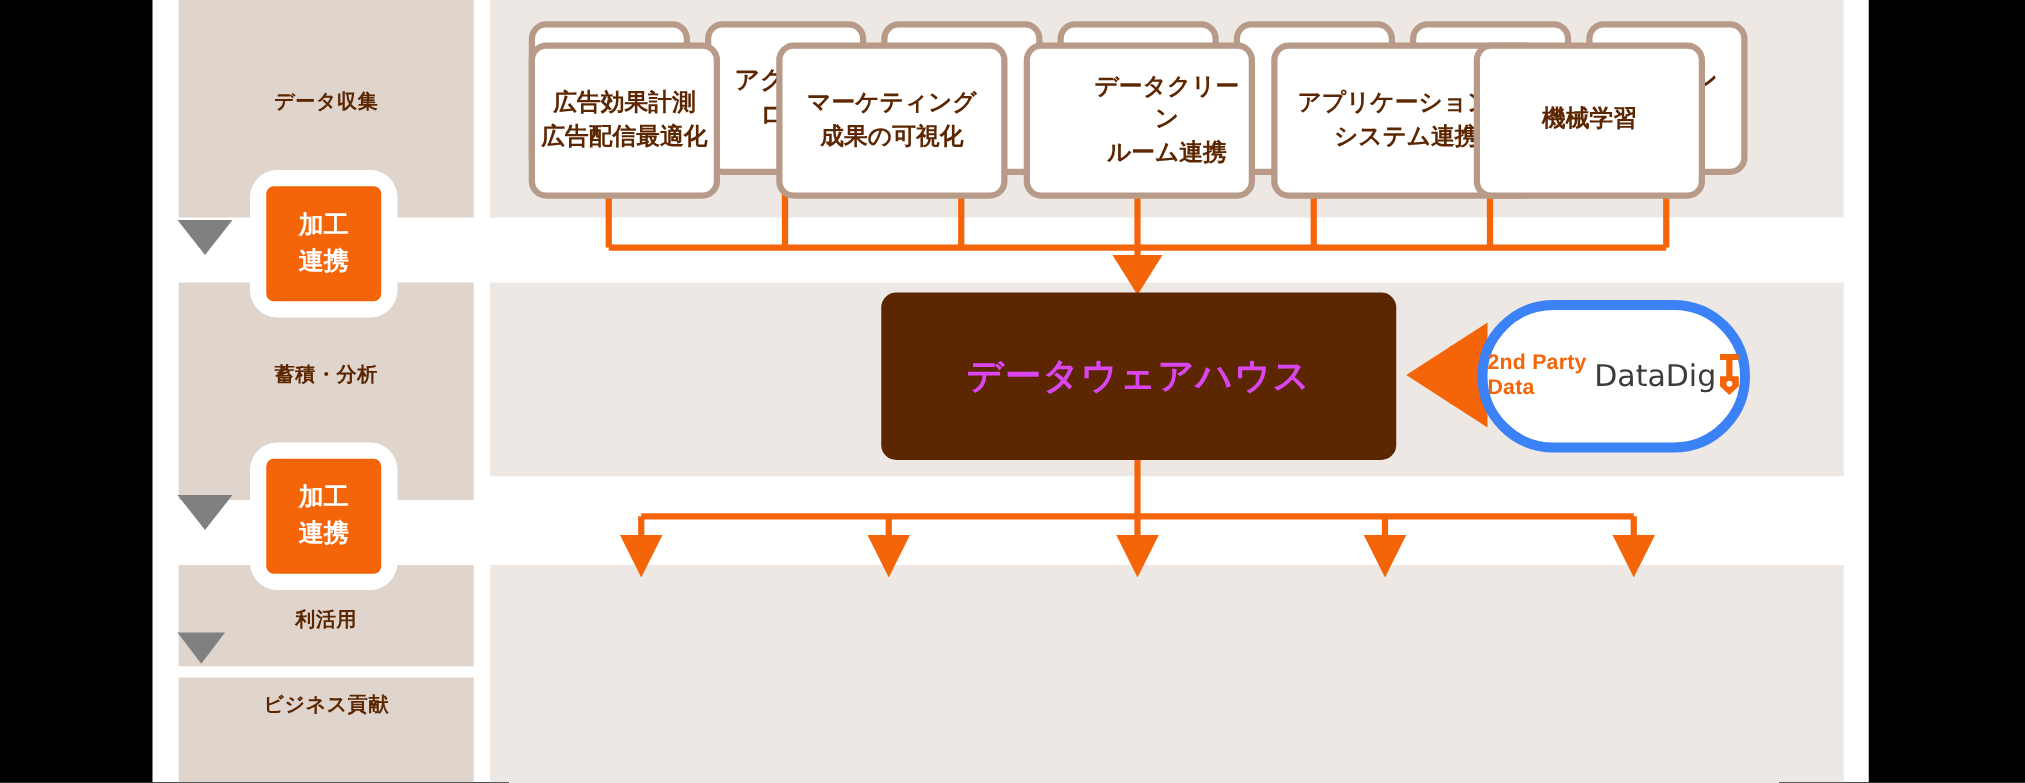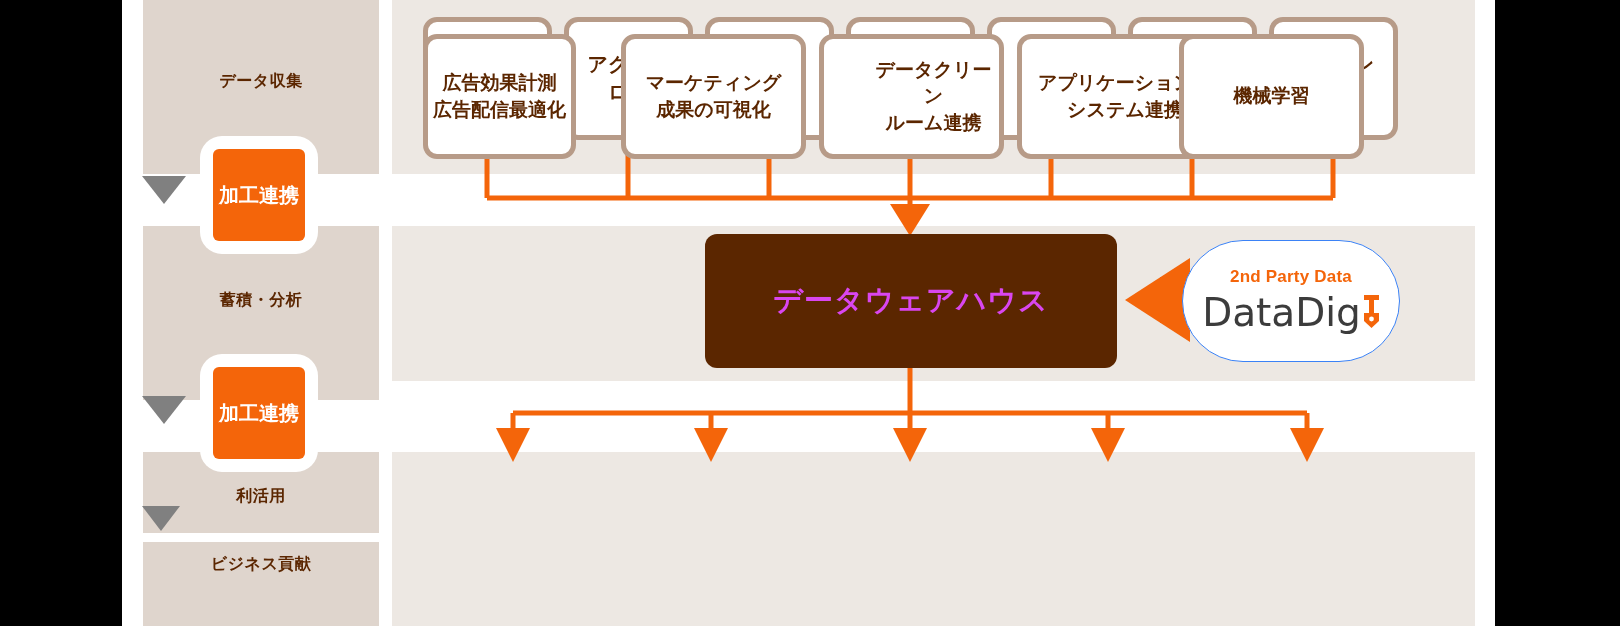--- a/index.html
+++ b/index.html
@@ -73,21 +73,21 @@
   .chip{
     position:absolute;
     left:13px; top:13px;
     width:92px;height:92px;
     background:#F4650A;
     border-radius:6px;
     color:#ffffff;
     font-weight:bold;
     font-size:20px;
     line-height:1.45;
-    display:flex;
+    display:flex;flex-direction:column;
     align-items:center;justify-content:center;
     text-align:center;
   }
 
   
   .panel{
     position:absolute;
     left:392px;
     width:1083px;
     background:#EDE8E3;
@@ -126,39 +126,39 @@
     font-weight:bold;
     letter-spacing:1px;
   }
 
   
   .bubble{
     position:absolute;
     left:1182px; top:240px;
     width:218px; height:122px;
     background:#ffffff;
-    border:1px solid #3b82f6;
+    border:8px solid #3b82f6;
     border-radius:61px/61px;
     box-sizing:border-box;
-    display:flex;flex-direction:column;
-    align-items:center;justify-content:center;text-align:center;
+    display:flex;
+    align-items:center;justify-content:center;
   }
   .bubble-title{
     color:#F4650A;
     font-weight:bold;
     font-size:17px;
     margin-bottom:3px;
     letter-spacing:.2px;
   }
   .bubble-logo{
     display:flex;align-items:center;justify-content:center;
   }
   .logo-text{
     color:#3C3C3C;
-    font-size:39px;
+    font-size:24px;
     letter-spacing:0px;
     font-family:"DejaVu Sans",sans-serif;
   }
   .shovel{ margin-left:2px; margin-top:2px; }
 
   
   .wires{
     position:absolute;
     left:0;top:0;width:1620px;height:626px;
     pointer-events:none;

